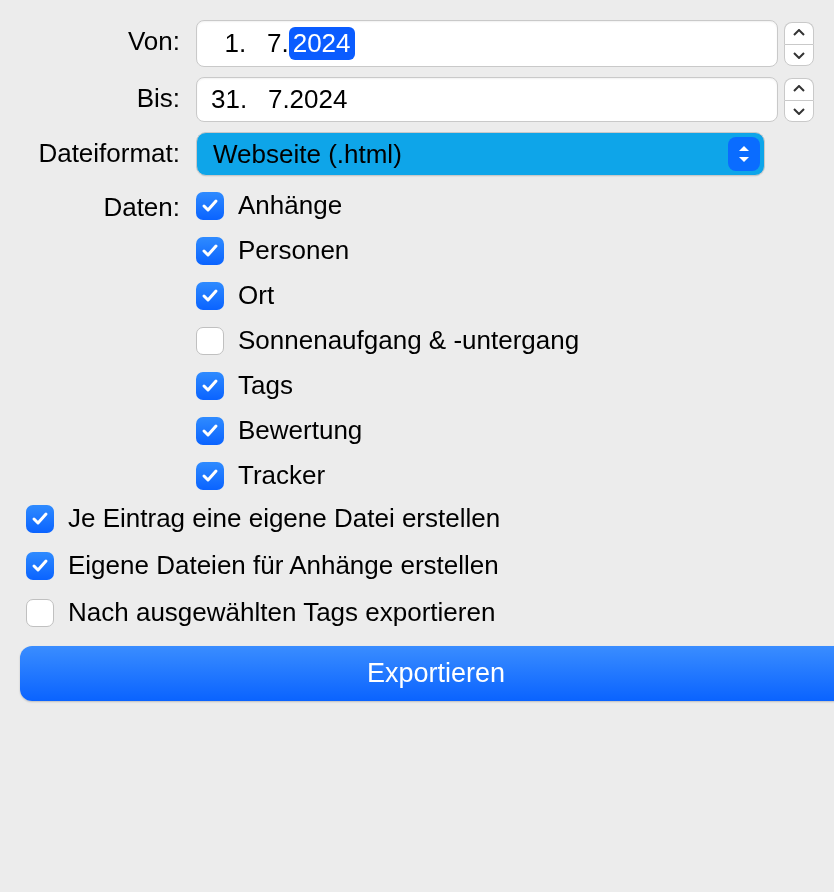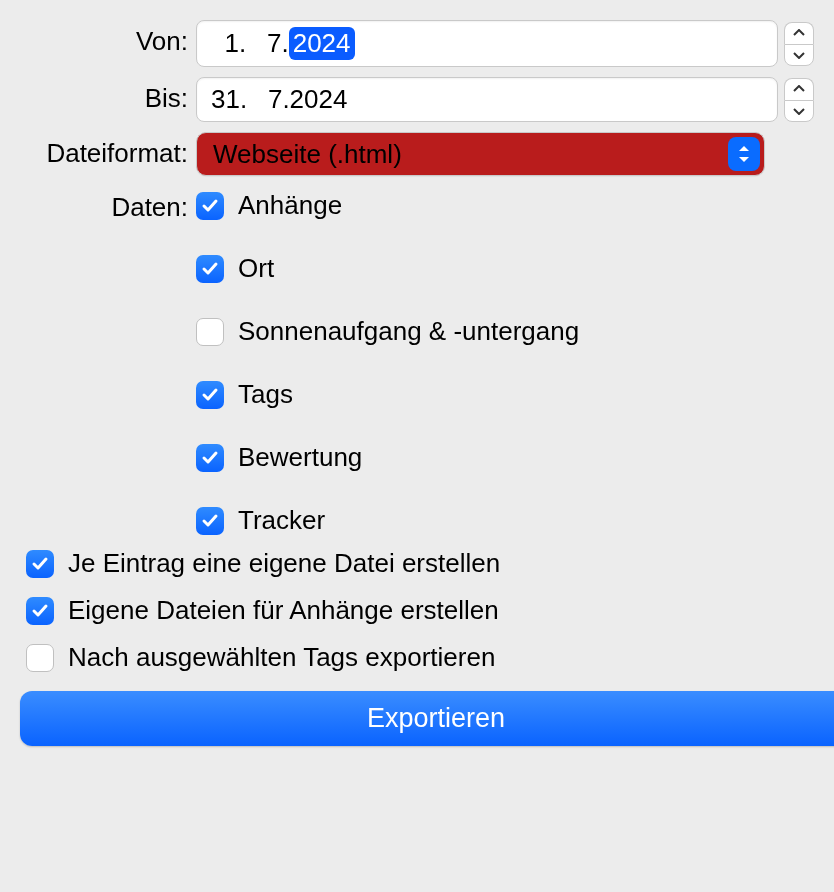--- a/index.html
+++ b/index.html
@@ -15,21 +15,21 @@
 
     .form-table {
       display: grid;
       grid-template-columns: 176px 1fr;
       row-gap: 10px;
       align-items: start;
     }
 
     .label-cell {
       text-align: right;
-      padding-right: 8px;
+      padding-right: 16px;
       padding-top: 6px;
       font-size: 26px;
     }
 
     
     .date-row {
       display: flex;
       align-items: stretch;
       gap: 6px;
       width: 100%;
@@ -79,21 +79,21 @@
     .stepper-btn:last-child {
       border-radius: 0 0 8px 8px;
     }
     .stepper-btn svg { width: 12px; height: 8px; }
 
     
     .select {
       display: flex;
       align-items: center;
       gap: 10px;
-      background: #b91c1c;
+      background: #0ea5e9;
       border: 1px solid #c9c9c9;
       border-radius: 10px;
       padding: 4px 4px 4px 16px;
       box-shadow: 0 1px 1px rgba(0,0,0,0.05);
       max-width: 569px;
     }
     .select-text {
       flex: 1;
       font-size: 26px;
     }
@@ -106,21 +106,21 @@
       align-items: center;
       justify-content: center;
       gap: 2px;
     }
     .select-arrows svg { width: 12px; height: 8px; fill:#fff; }
 
     
     .check-list {
       display: flex;
       flex-direction: column;
-      gap: 32px;
+      gap: 14px;
       padding-top: 4px;
     }
     .chk-row {
       display: flex;
       align-items: center;
       gap: 14px;
     }
     .chk {
       width: 28px; height: 28px;
       border-radius: 7px;
@@ -228,20 +228,28 @@
           </svg>
         </div>
         <span class="chk-label">Anhänge</span>
       </div>
       <div class="chk-row">
         <div class="chk on">
           <svg viewBox="0 0 18 18">
             <path d="M3 9 L7 13 L15 4" fill="none" stroke="#fff" stroke-width="3" stroke-linecap="round" stroke-linejoin="round"></path>
           </svg>
         </div>
+        <span class="chk-label">Personen</span>
+      </div>
+      <div class="chk-row">
+        <div class="chk on">
+          <svg viewBox="0 0 18 18">
+            <path d="M3 9 L7 13 L15 4" fill="none" stroke="#fff" stroke-width="3" stroke-linecap="round" stroke-linejoin="round"></path>
+          </svg>
+        </div>
         <span class="chk-label">Ort</span>
       </div>
       <div class="chk-row">
         <div class="chk"></div>
         <span class="chk-label">Sonnenaufgang &amp; -untergang</span>
       </div>
       <div class="chk-row">
         <div class="chk on">
           <svg viewBox="0 0 18 18">
             <path d="M3 9 L7 13 L15 4" fill="none" stroke="#fff" stroke-width="3" stroke-linecap="round" stroke-linejoin="round"></path>

